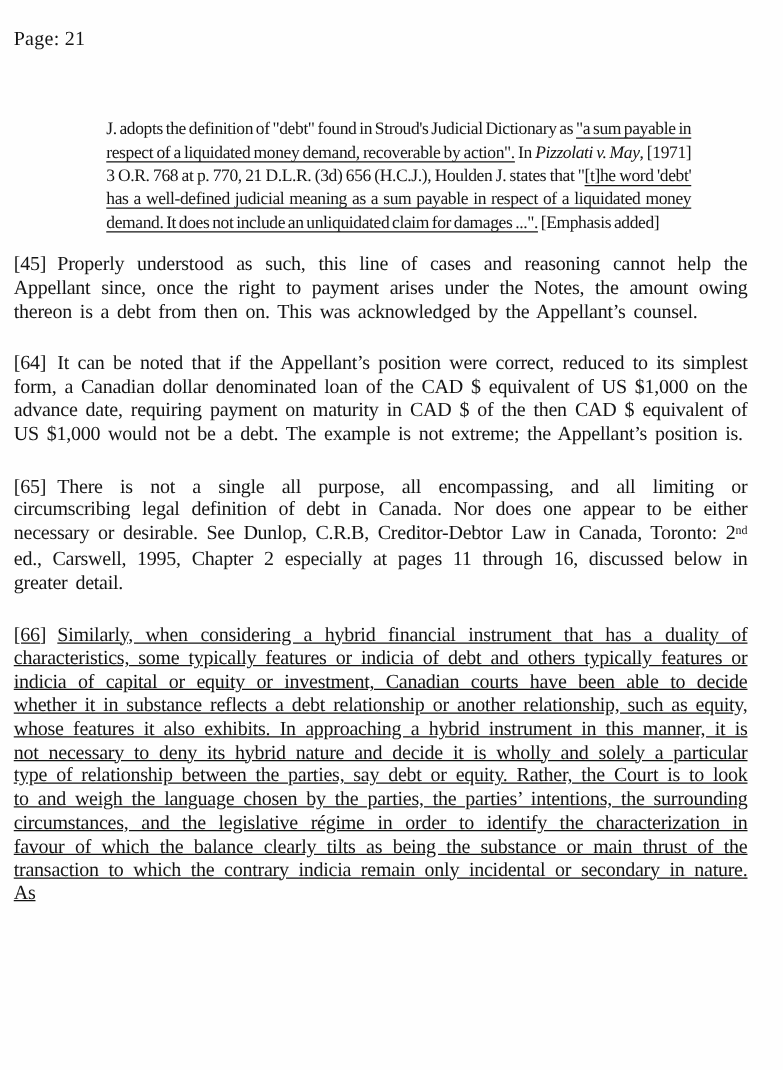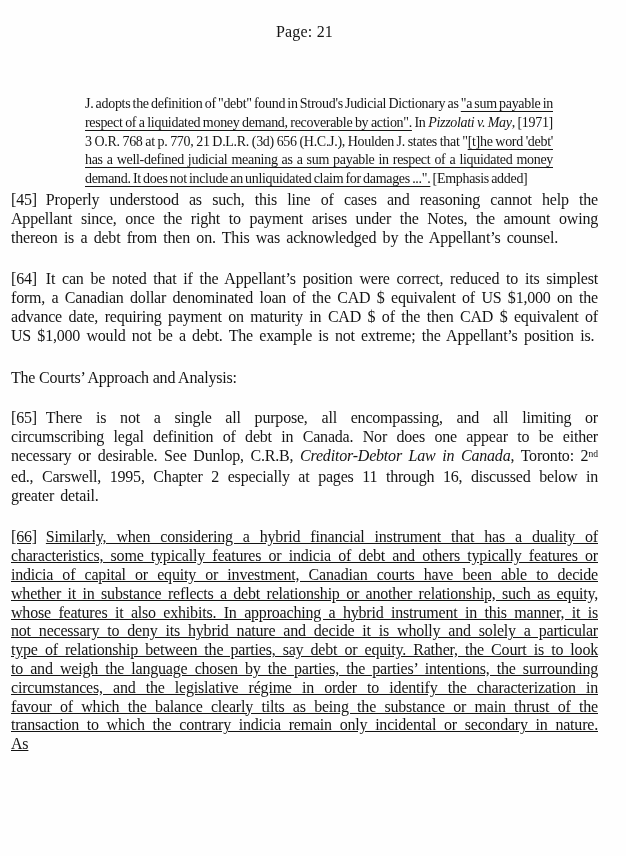--- a/index.html
+++ b/index.html
@@ -16,28 +16,28 @@
     -webkit-font-smoothing: antialiased;
   }
   .page {
     box-sizing: border-box;
     width: 626px;
     height: 856px;
     padding: 22px 28px 0 11px;
     background: #fefefe;
   }
   .page-header {
-    text-align: center;
+    text-align: left;
     font-size: 16px;
     line-height: 20px;
     margin: 0 0 53px 0;
     letter-spacing: 0.2px;
   }
   .quote-block {
-    margin: 0 45px 2px 74px;
+    margin: 0 45px 14px 74px;
     font-size: 14px;
     line-height: 18.8px;
     letter-spacing: -0.3px;
     word-spacing: -1px;
     text-align: justify;
   }
   .quote-block .u {
     text-decoration: underline;
     text-underline-offset: 3px;
     text-decoration-thickness: 1px;
@@ -60,21 +60,20 @@
     margin-right: 9px;
   }
   .section-heading {
     margin: 0 0 22px 0;
     font-size: 16px;
     line-height: 18.8px;
     letter-spacing: -0.2px;
     text-align: left;
   }
   .i {
-    font-style: italic;
   }
   .ordinal-sup {
     font-size: 0.6em;
     position: relative;
     top: -0.45em;
     letter-spacing: 0;
   }
   .justify-last {
     text-align-last: justify;
     text-decoration: underline;
@@ -86,19 +85,18 @@
 <div class="page">
 
   <div class="page-header">Page: 21</div>
 
   <div class="quote-block"><span>J. adopts the definition of "debt" found in Stroud's Judicial Dictionary as </span><span class="u">"a sum payable in respect of a liquidated money demand, recoverable by action".</span><span> In </span><span class="i">Pizzolati v. May</span><span>, [1971] 3 O.R. 768 at p. 770, 21 D.L.R. (3d) 656 (H.C.J.), Houlden J. states that "</span><span class="u">[t]he word 'debt' has a well-defined judicial meaning as a sum payable in respect of a liquidated money demand. It does not include an unliquidated claim for damages ...".</span><span> [Emphasis added]</span></div>
 
   <p class="body-para first-after-quote"><span class="para-num">[45]</span><span>Properly understood as such, this line of cases and reasoning cannot help the Appellant since, once the right to payment arises under the Notes, the amount owing thereon is a debt from then on. This was acknowledged by the Appellant’s counsel.</span></p>
 
   <p class="body-para"><span class="para-num">[64]</span><span>It can be noted that if the Appellant’s position were correct, reduced to its simplest form, a Canadian dollar denominated loan of the CAD $ equivalent of US $1,000 on the advance date, requiring payment on maturity in CAD $ of the then CAD $ equivalent of US $1,000 would not be a debt. The example is not extreme; the Appellant’s position is.</span></p>
 
-  <p class="section-heading">The Courts’ Approach and Analysis:</p>
 
   <p class="body-para"><span class="para-num">[65]</span><span>There is not a single all purpose, all encompassing, and all limiting or circumscribing legal definition of debt in Canada. Nor does one appear to be either necessary or desirable. See Dunlop, C.R.B, </span><span class="i">Creditor-Debtor Law in Canada</span><span>, Toronto: 2</span><span class="ordinal-sup">nd</span><span> ed., Carswell, 1995, Chapter 2 especially at pages 11 through 16, discussed below in greater detail.</span></p>
 
   <p class="body-para justify-last"><span class="para-num">[66]</span><span>Similarly, when considering a hybrid financial instrument that has a duality of characteristics, some typically features or indicia of debt and others typically features or indicia of capital or equity or investment, Canadian courts have been able to decide whether it in substance reflects a debt relationship or another relationship, such as equity, whose features it also exhibits. In approaching a hybrid instrument in this manner, it is not necessary to deny its hybrid nature and decide it is wholly and solely a particular type of relationship between the parties, say debt or equity. Rather, the Court is to look to and weigh the language chosen by the parties, the parties’ intentions, the surrounding circumstances, and the legislative régime in order to identify the characterization in favour of which the balance clearly tilts as being the substance or main thrust of the transaction to which the contrary indicia remain only incidental or secondary in nature. As</span></p>
 
 </div>
 
 </body></html>

